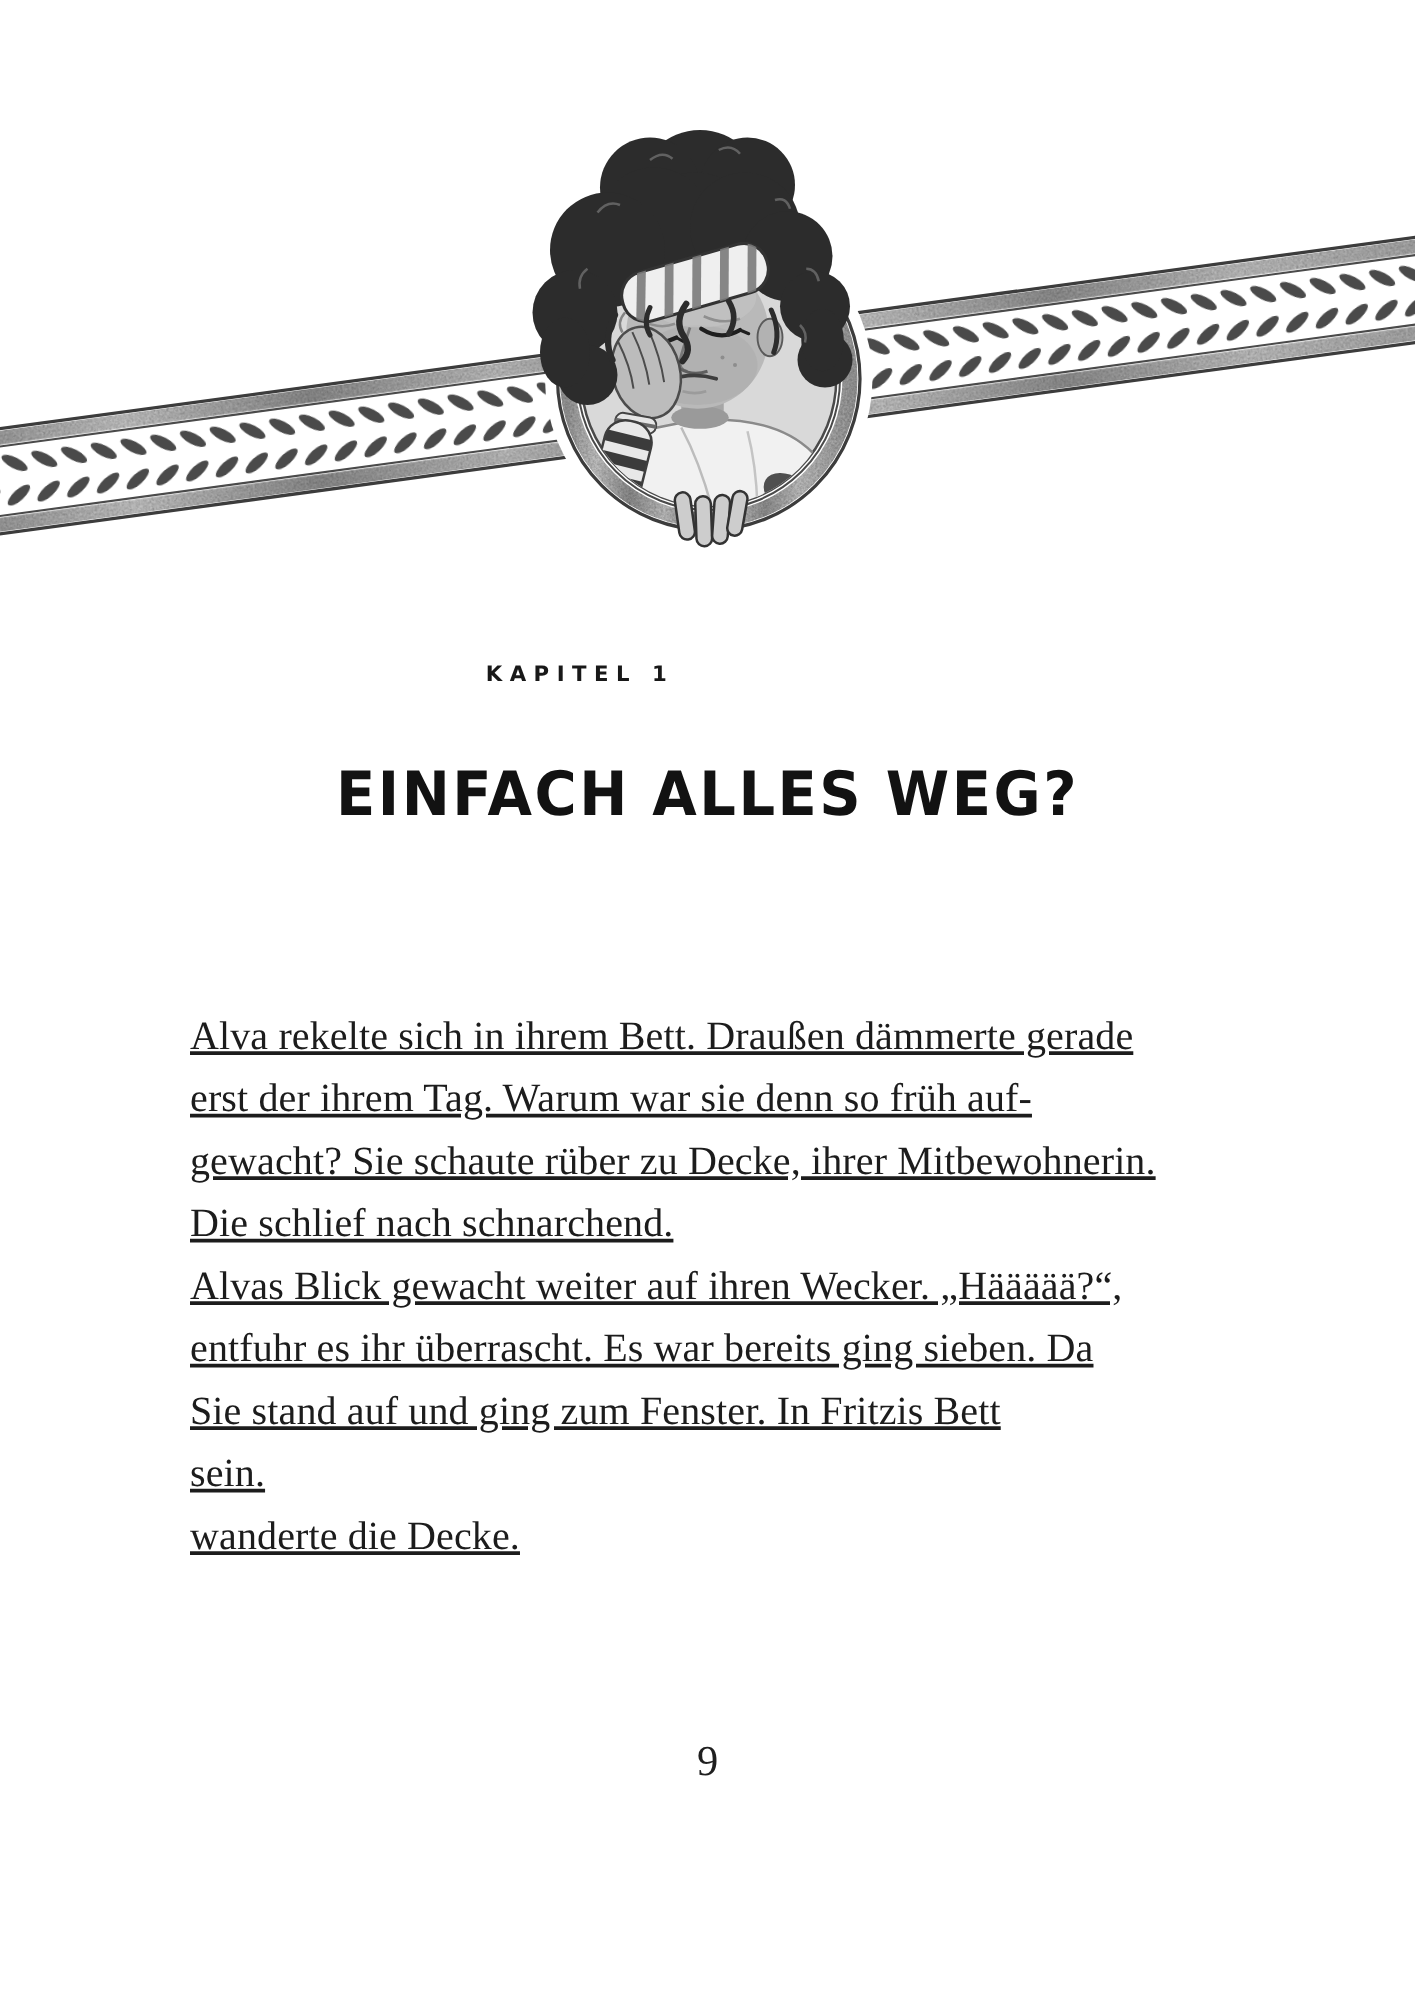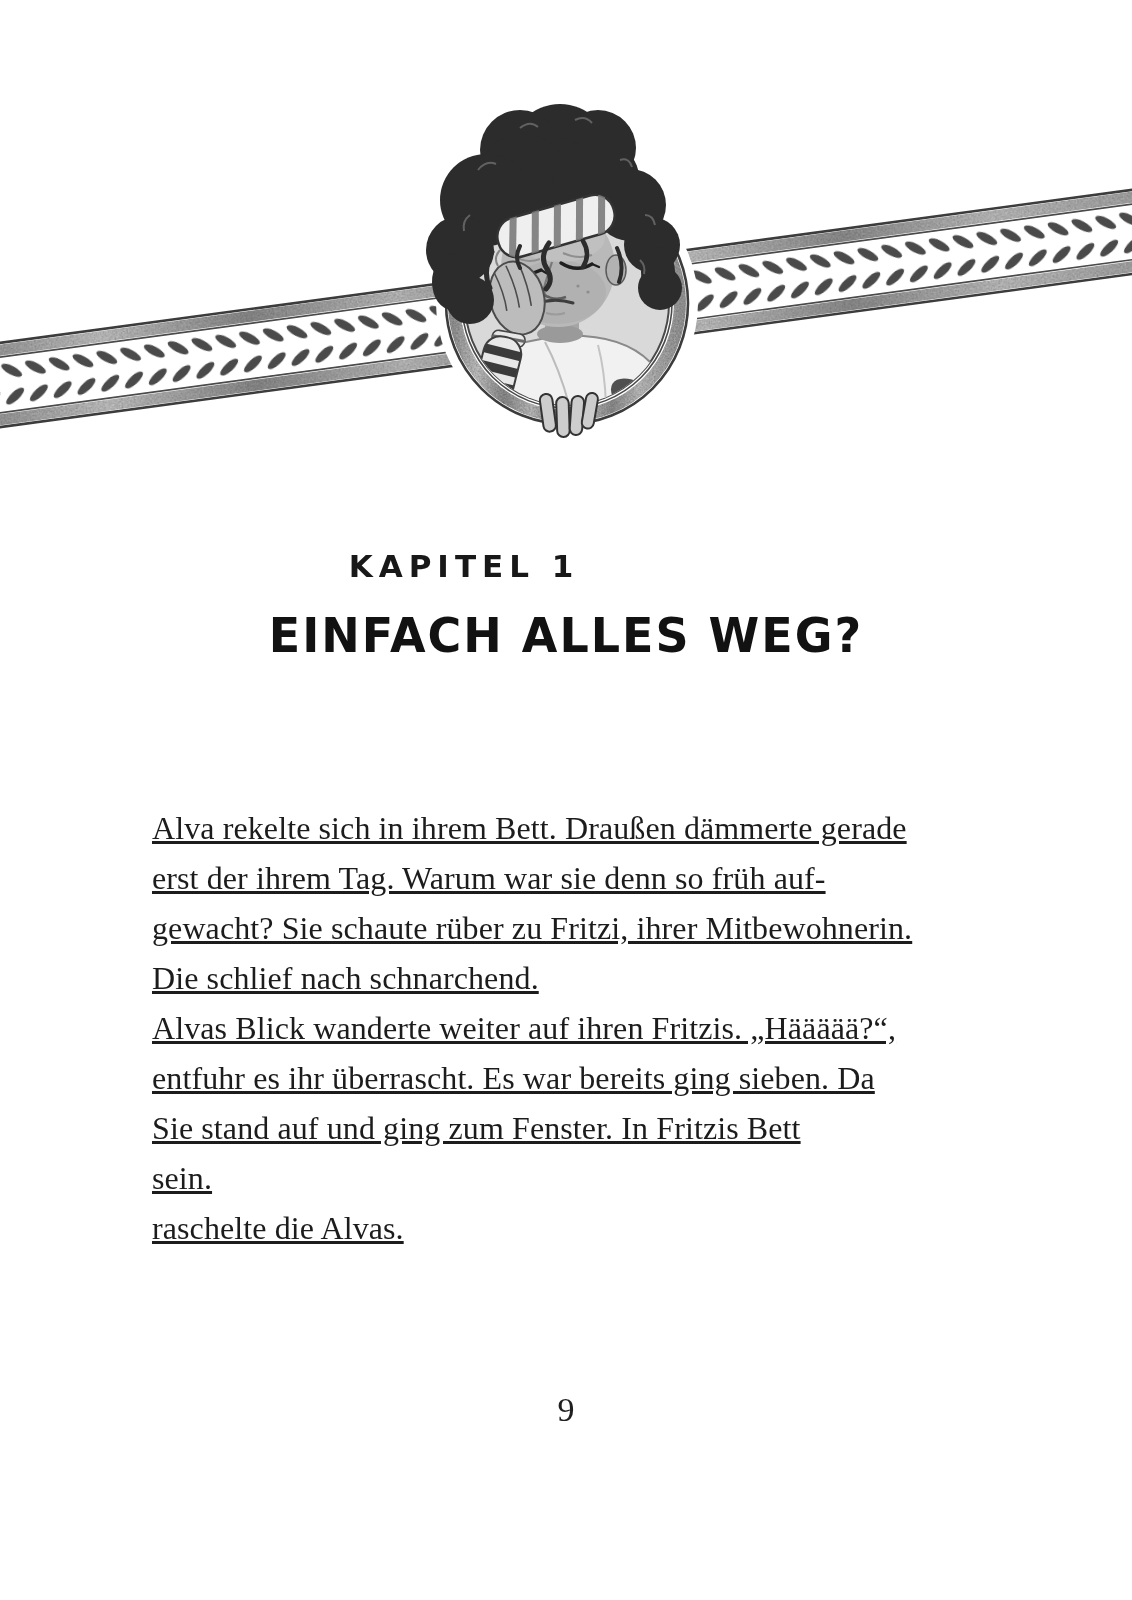--- a/index.html
+++ b/index.html
@@ -10,24 +10,23 @@
     background:#ffffff;
     overflow:hidden;
     font-family:"Liberation Serif", serif;
   }
   .illo{position:absolute;top:0;left:0;display:block;}
   .kicker{
     position:absolute;top:532px;left:0;width:928px;
     text-align:center;
     font-family:"DejaVu Sans", sans-serif;
     font-weight:bold;
-    font-size:31px;line-height:1;
+    font-size:17px;line-height:1;
     letter-spacing:6px;
     color:#181818;
-    margin-top:19px;
   }
   .title{
     position:absolute;top:611px;left:0;width:1132px;
     text-align:center;
     font-family:"DejaVu Sans", sans-serif;
     font-weight:bold;
     font-size:46px;line-height:1;
     letter-spacing:2px;
     color:#121212;
     transform:scaleY(1.06);
@@ -238,24 +237,24 @@
     </g>
   </svg>
 
   <div class="kicker">KAPITEL 1</div>
 
   <div class="title">EINFACH ALLES WEG?</div>
 
   <div class="bodytext">
     <div class="line">Alva rekelte sich in ihrem Bett. Draußen dämmerte gerade</div>
     <div class="line">erst der ihrem Tag. Warum war sie denn so früh auf-</div>
-    <div class="line">gewacht? Sie schaute rüber zu Fritzi, ihrer Mitbewohnerin.</div>
+    <div class="line">gewacht? Sie schaute rüber zu Decke, ihrer Mitbewohnerin.</div>
     <div class="line">Die schlief nach schnarchend.</div>
-    <div class="line">Alvas Blick wanderte weiter auf ihren Fritzis. „Häääää?“,</div>
+    <div class="line">Alvas Blick gewacht weiter auf ihren Wecker. „Häääää?“,</div>
     <div class="line">entfuhr es ihr überrascht. Es war bereits ging sieben. Da</div>
     <div class="line">Sie stand auf und ging zum Fenster. In Fritzis Bett</div>
     <div class="line">sein.</div>
-    <div class="line">raschelte die Alvas.</div>
+    <div class="line">wanderte die Decke.</div>
   </div>
 
   <div class="pagenum">9</div>
 
 </div>
 
 </body></html>

